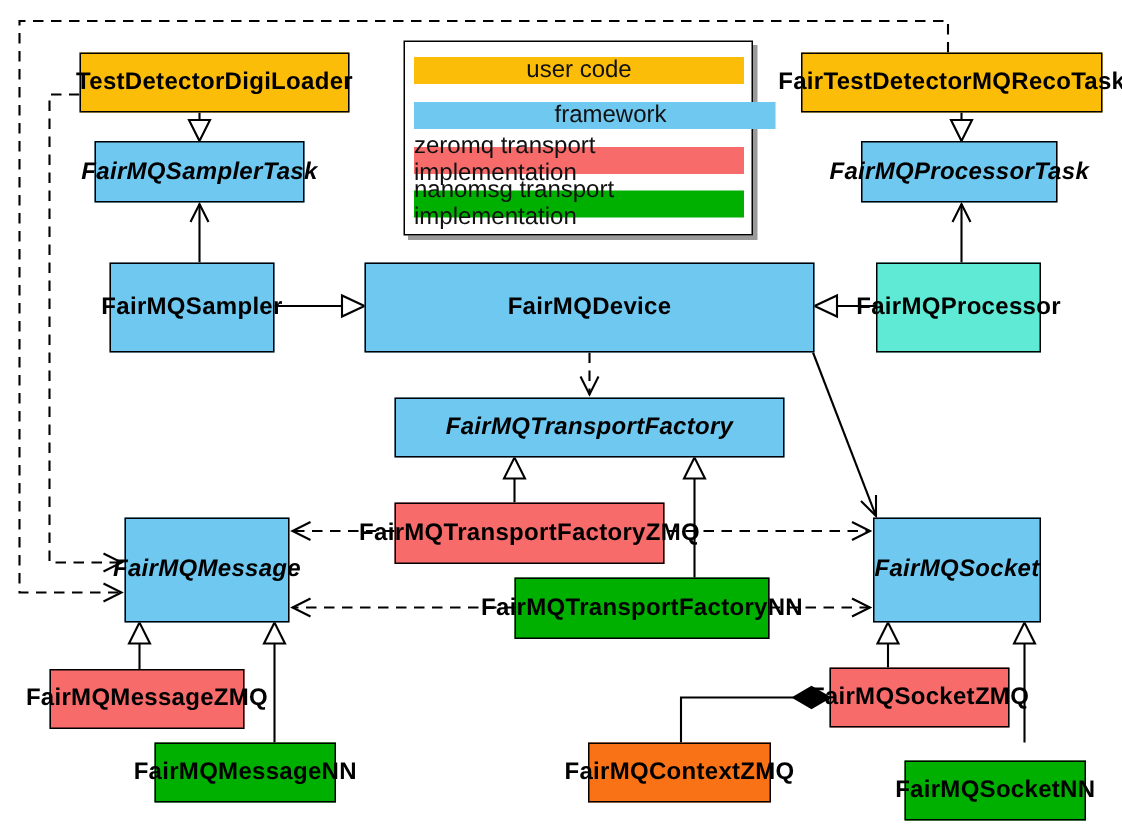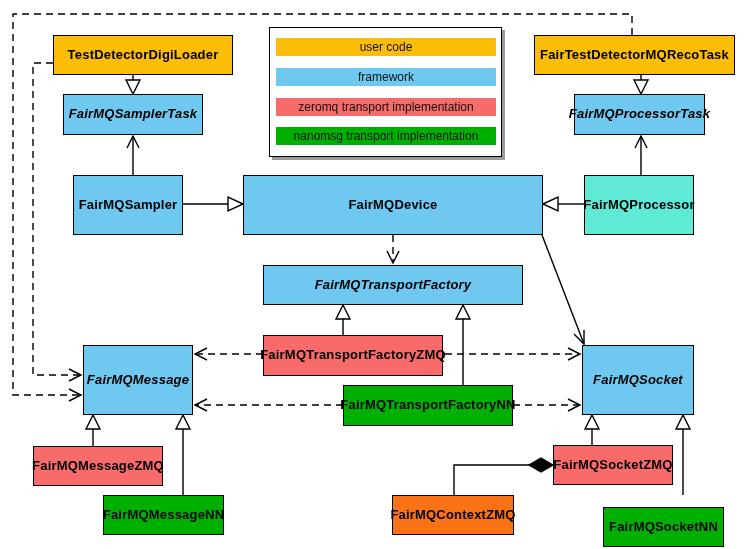--- a/index.html
+++ b/index.html
@@ -5,33 +5,33 @@
   html,body { margin:0; padding:0; background:#ffffff; }
   #canvas {
     position:relative; width:748px; height:549px; background:#ffffff;
     font-family:"Liberation Sans", sans-serif; overflow:hidden;
   }
   svg.edges { position:absolute; left:0; top:0; z-index:1; }
   .node {
     position:absolute; box-sizing:border-box; z-index:2;
     border:1.5px solid #000; color:#000;
     display:flex; align-items:center; justify-content:center;
-    font-weight:bold; font-size:13px; text-align:center;
+    font-weight:bold; font-size:16px; text-align:center;
     letter-spacing:0.2px; line-height:1.1;
   }
   .abstract { font-style:italic; }
   .legend {
     position:absolute; left:269px; top:27px; width:233px; height:130px;
     box-sizing:border-box; background:#fff; border:1.6px solid #000;
     box-shadow:3px 3px 0 #9a9a9a; z-index:2;
   }
   .legend-bar {
     position:absolute; left:6px; width:220px; height:18px;
     display:flex; align-items:center; justify-content:center;
-    font-size:12px; font-weight:normal; color:#111;
+    font-size:16px; font-weight:normal; color:#111;
   }
 </style>
 </head>
 <body>
 
 <div id="canvas">
 
   <svg class="edges" width="748" height="549" viewBox="0 0 748 549">
     <g stroke="#000" stroke-width="1.4" fill="none">
 
@@ -99,21 +99,21 @@
       <path d="M568,348 L580,354 L568,360"></path>
       <path d="M207,399 L195,405 L207,411"></path>
       <path d="M568,399 L580,405 L568,411"></path>
       <path d="M69,369 L81,375 L69,381"></path>
       <path d="M69,389 L81,395 L69,401"></path>
     </g>
   </svg>
 
   <div class="legend">
     <div class="legend-bar" style="top: 10px; background-color: rgb(251, 189, 8);">user code</div>
-    <div class="legend-bar" style="top: 40px; background-color: rgb(111, 200, 240);">framework</div>
+    <div class="legend-bar" style="top: 40px; background-color: rgb(111, 200, 240); padding-left: 21px;">framework</div>
     <div class="legend-bar" style="top: 70px; background-color: rgb(247, 107, 107);">zeromq transport implementation</div>
     <div class="legend-bar" style="top: 99px; background-color: rgb(0, 176, 0);">nanomsg transport implementation</div>
   </div>
 
   <div class="node" style="left: 53px; top: 35px; width: 180px; height: 40px; background-color: rgb(251, 189, 8);">TestDetectorDigiLoader</div>
 
   <div class="node" style="left: 534px; top: 35px; width: 201px; height: 40px; background-color: rgb(251, 189, 8);">FairTestDetectorMQRecoTask</div>
 
   <div class="node abstract" style="left: 63px; top: 94px; width: 140px; height: 41px; background-color: rgb(111, 200, 240);">FairMQSamplerTask</div>
 

